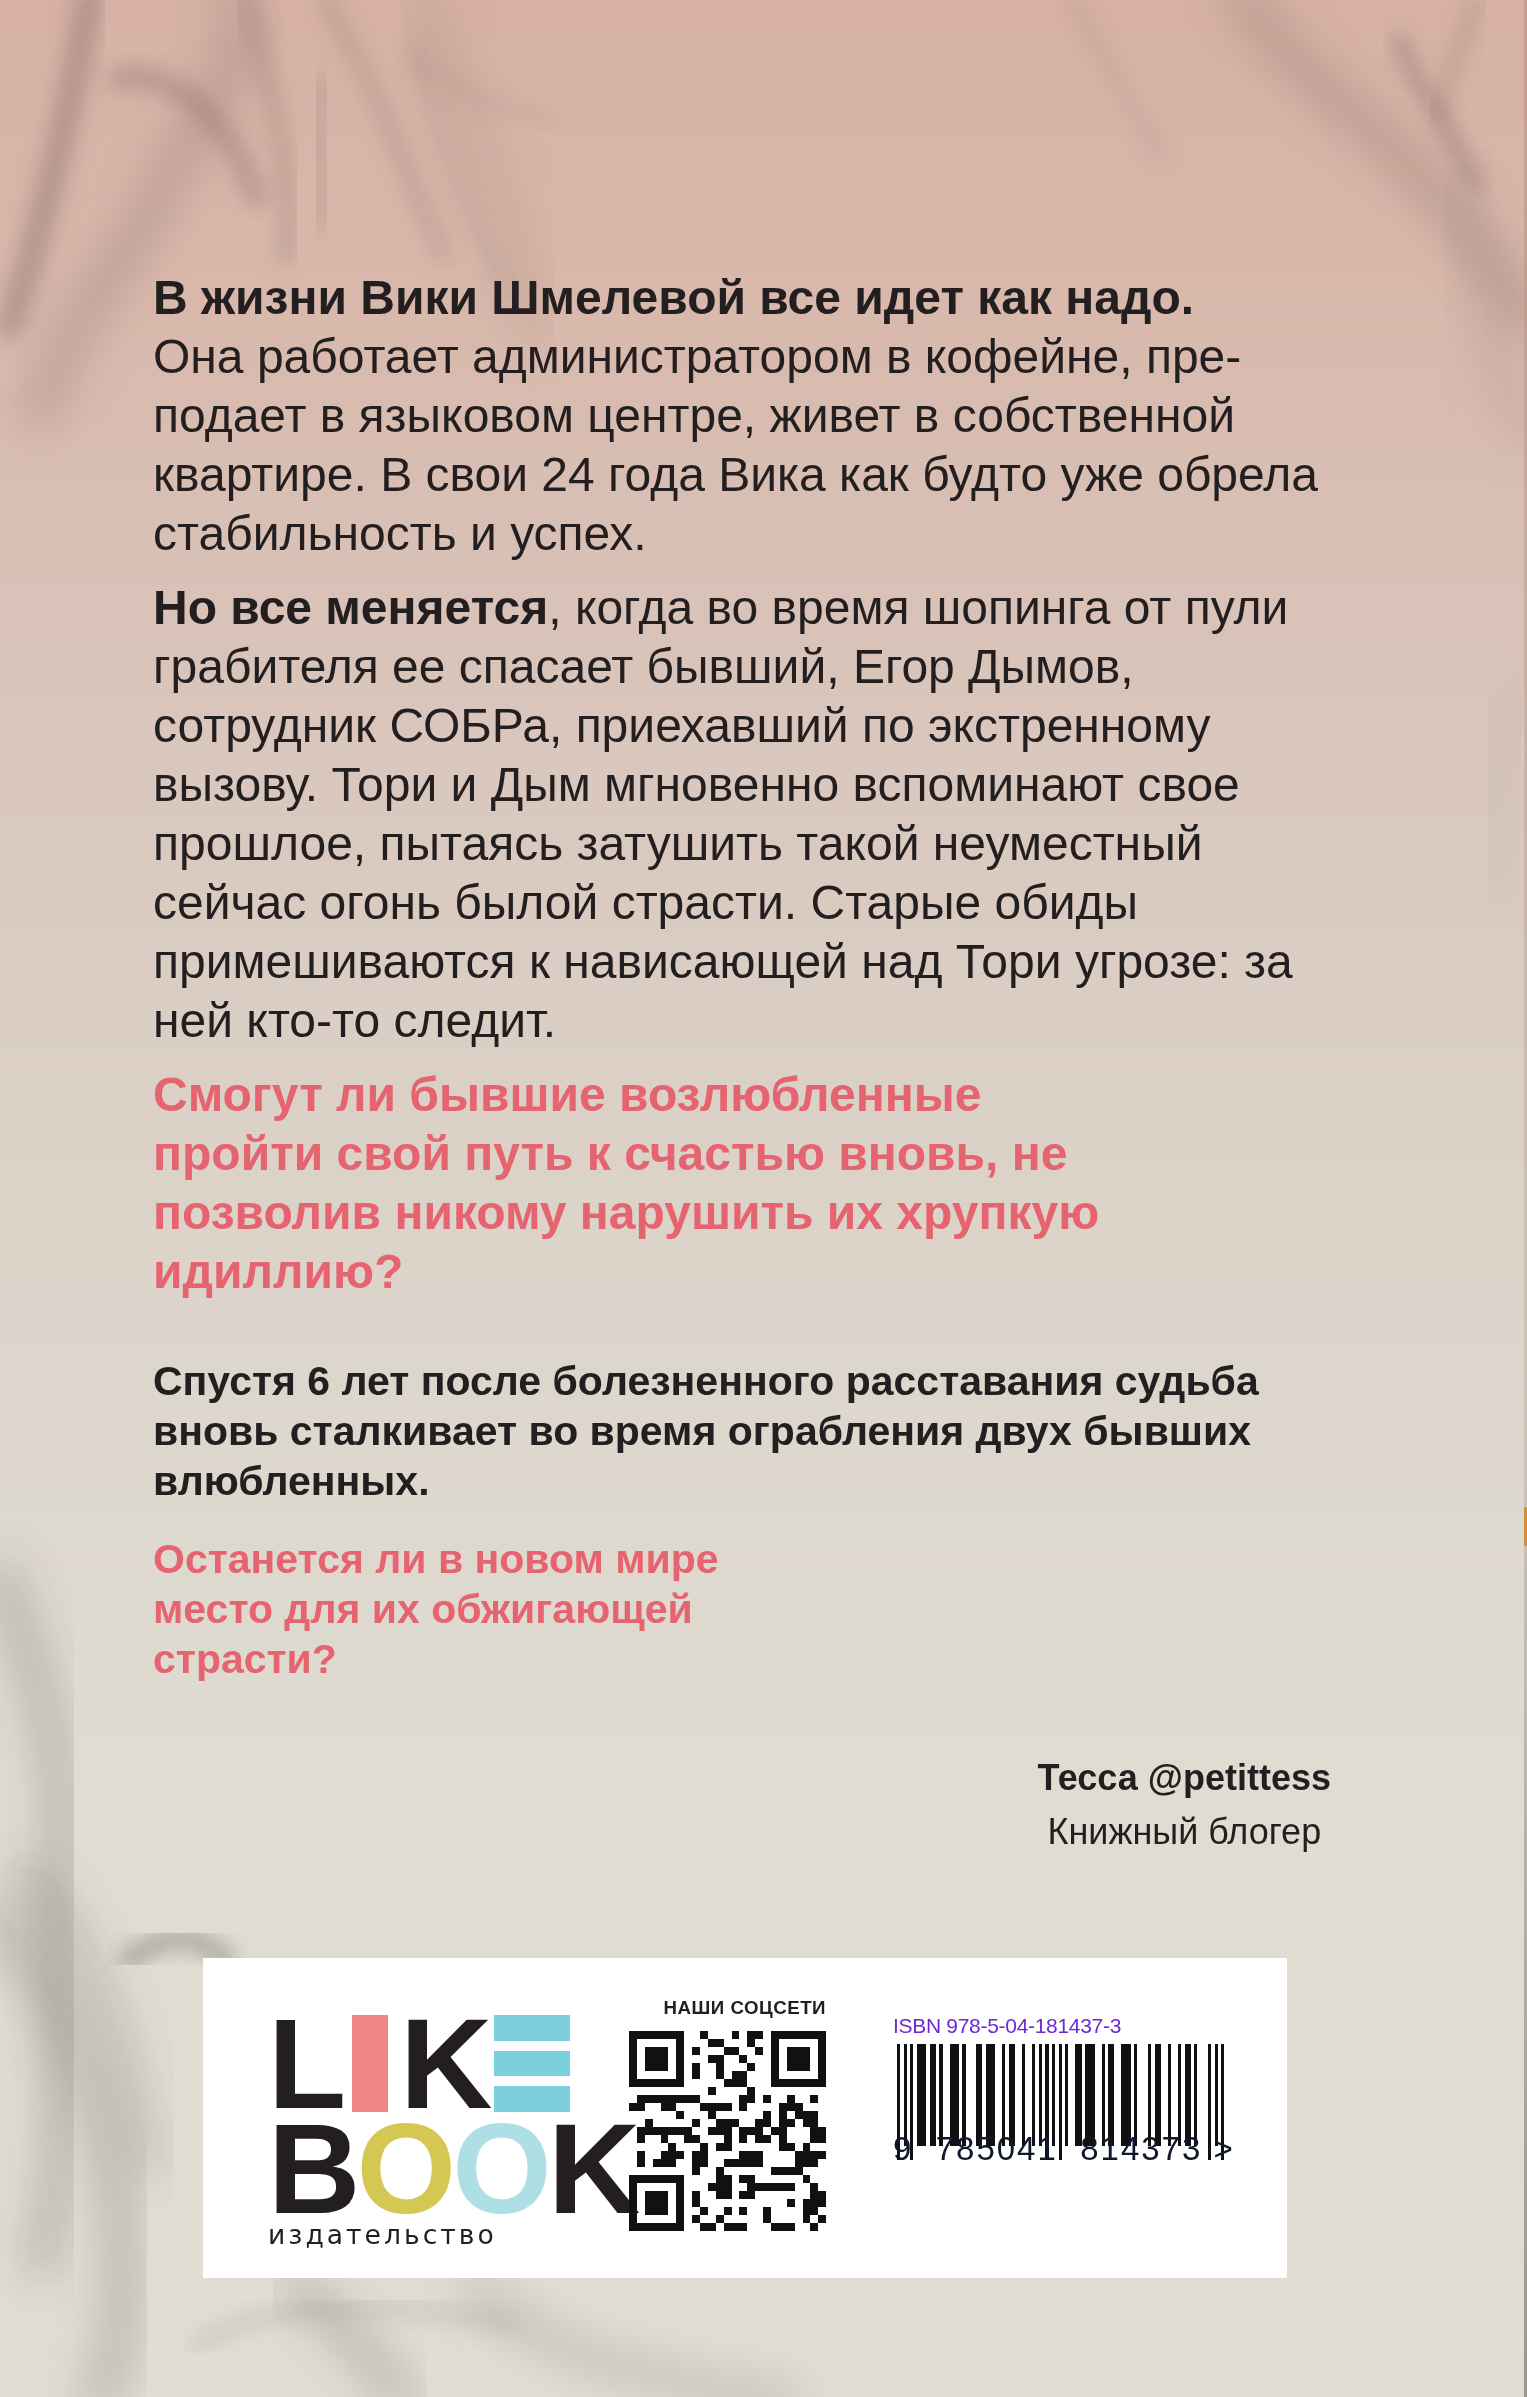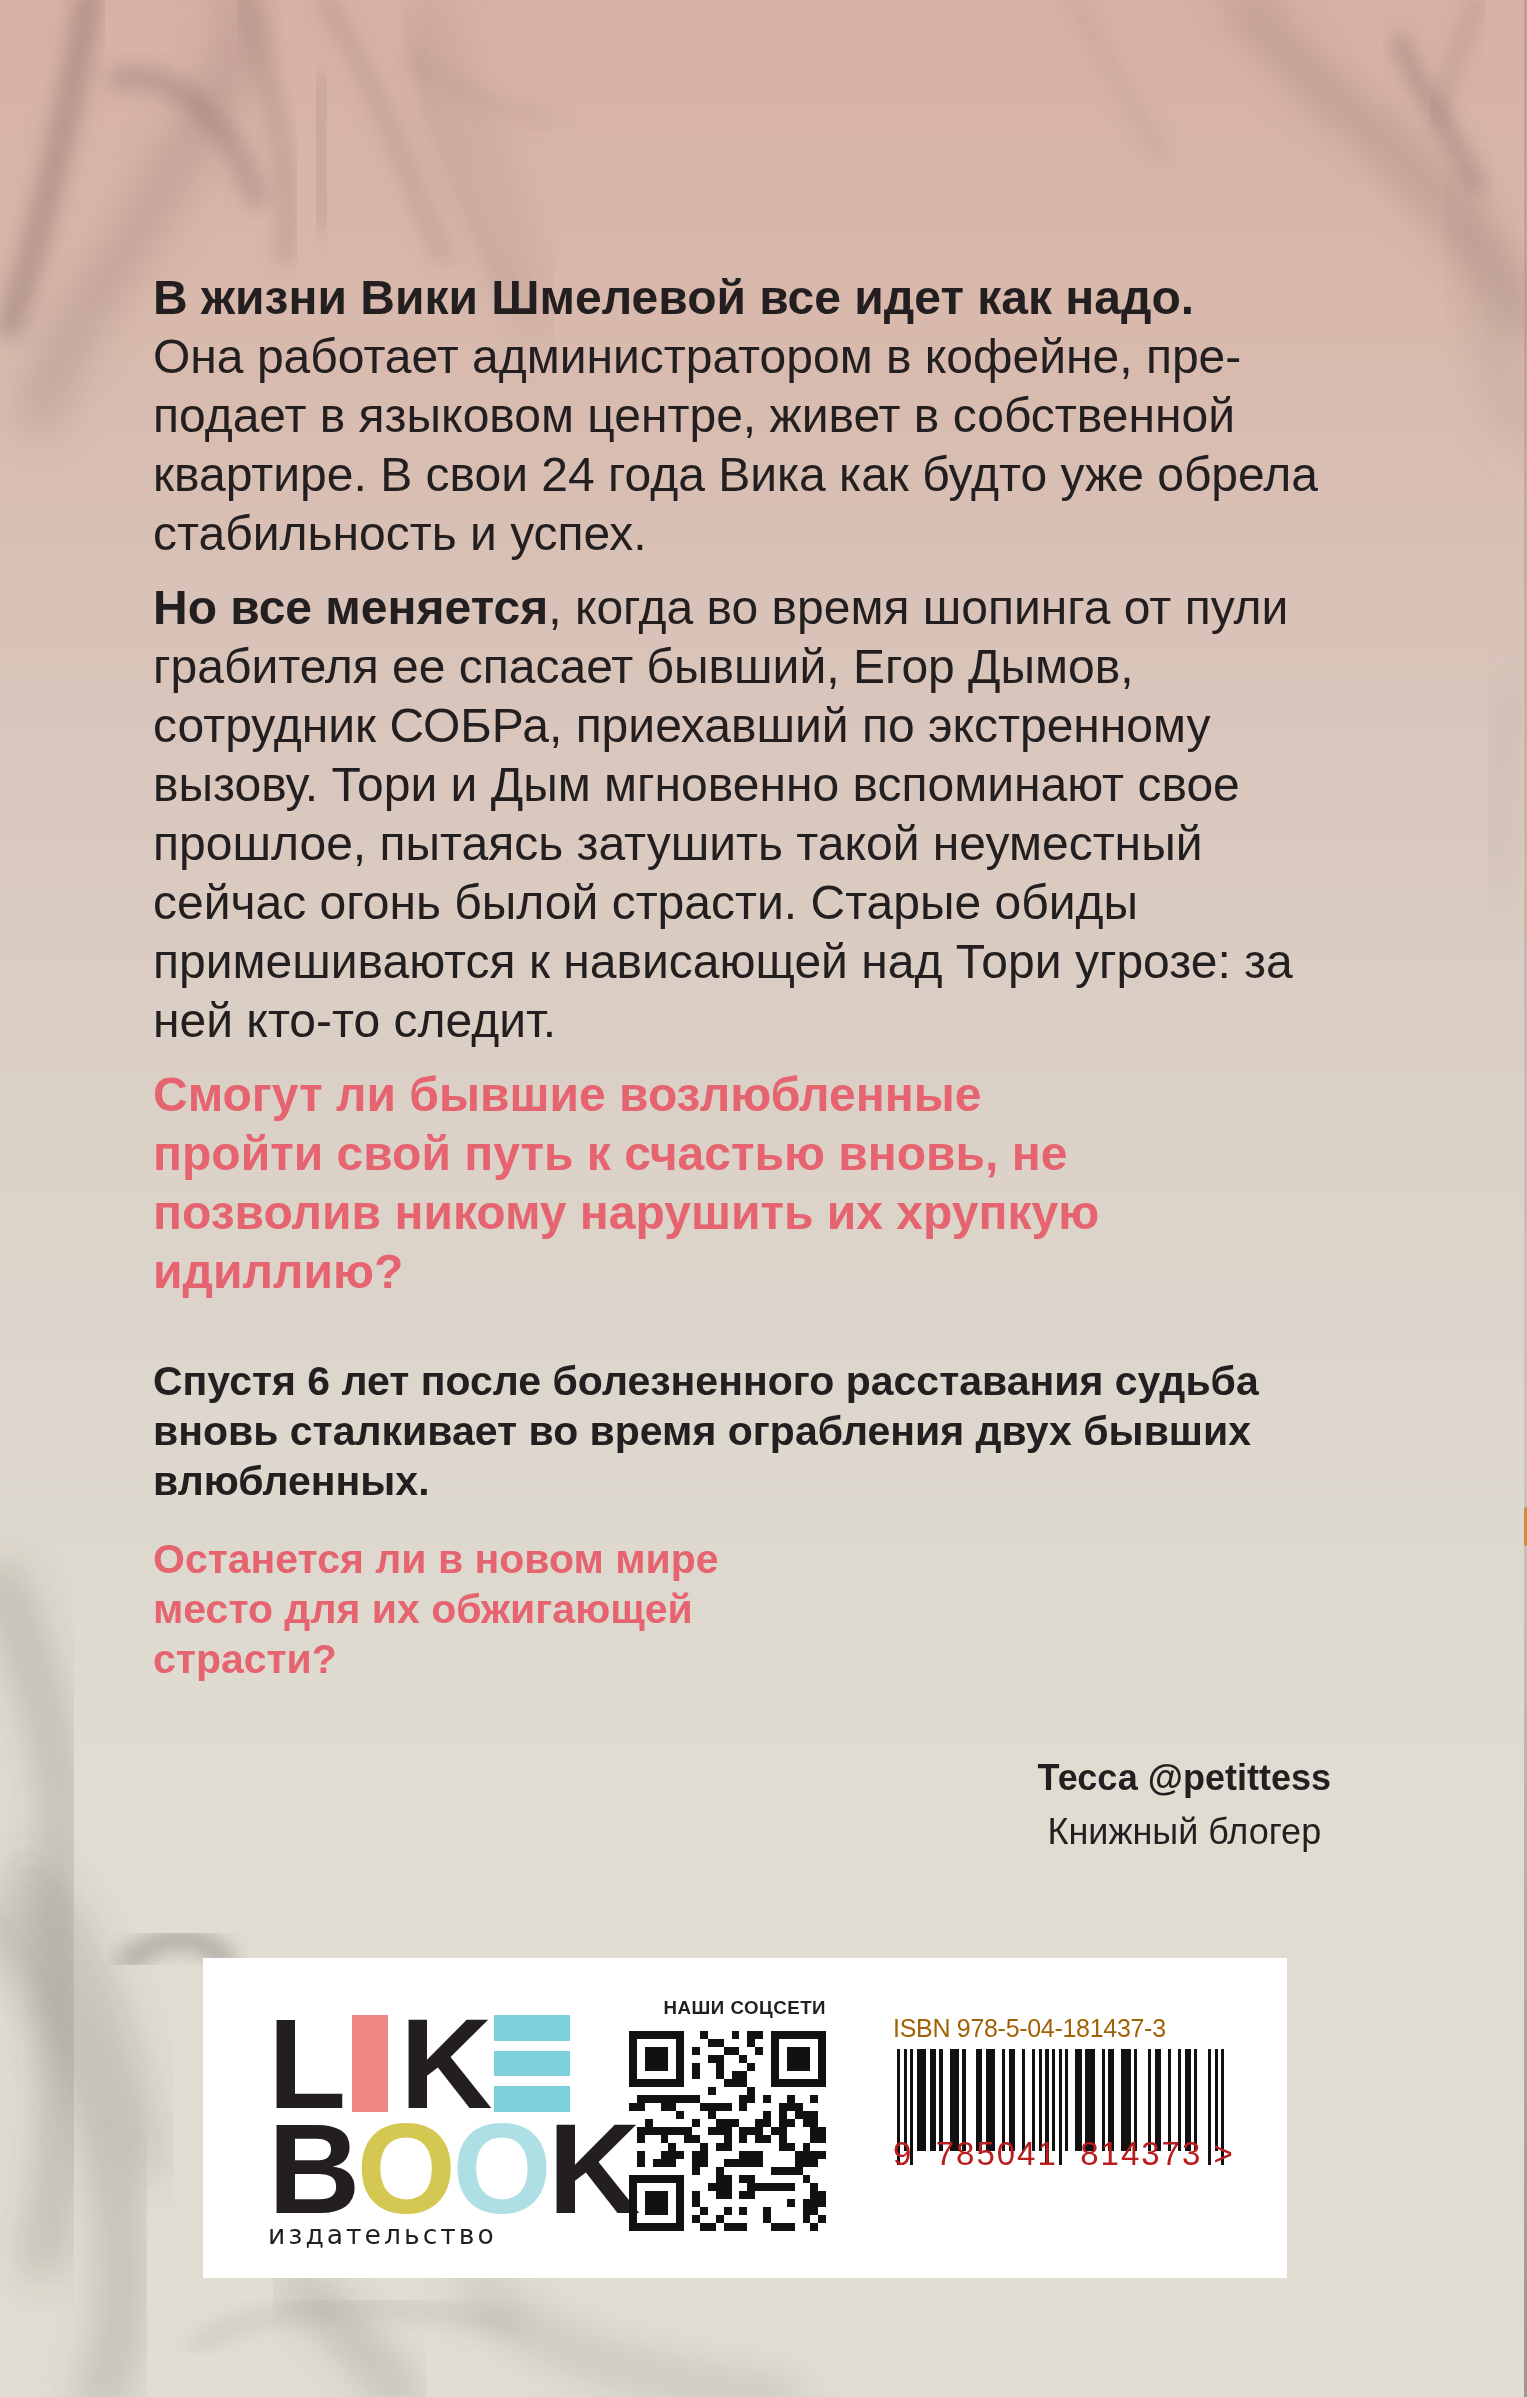--- a/index.html
+++ b/index.html
@@ -34,25 +34,25 @@
   .logo-o2 { color: #addfe4; }
   .logo-sub { font-family: "DejaVu Sans", sans-serif; font-size: 26.6px; letter-spacing: 3px; color: #231f20; margin-top: 2px; }
 
   .social { position: absolute; left: 426px; top: 39px; width: 197px; text-align: right; }
   .social-title { font-size: 18.7px; font-weight: bold; color: #231f20; letter-spacing: 0.5px; }
   .qr { margin: 11.8px auto 0; width: 197px; height: 202px; display: grid; grid-template-columns: repeat(25, 7.9px); grid-template-rows: repeat(25, 8px); }
   .qr i { display: block; }
   .qr i.on { background: #111; }
 
   .barcode-wrap { position: absolute; left: 690px; top: 56px; width: 335px; }
-  .isbn-text { font-size: 25px; color: #a16207; margin-left: 0px; letter-spacing: -0.3px; }
+  .isbn-text { font-size: 21px; color: #6d28d9; margin-left: 0px; letter-spacing: -0.3px; }
   .bars { display: flex; height: 102px; margin-top: 5.9px; margin-left: 3.9px; align-items: flex-start; }
   .bars span { display: block; height: 100%; background: #111; }
   .bars span.g { height: 114%; }
-  .ean-digits { font-size: 33px; color: #b91c1c; margin-top: -15.8px; letter-spacing: 2px; white-space: pre; }
+  .ean-digits { font-size: 33px; color: #0f172a; margin-top: -15.8px; letter-spacing: 2px; white-space: pre; }
 </style>
 </head>
 <body>
 
 <svg class="smoke" width="1528" height="2398" viewBox="0 0 1551 2434">
   <defs>
     <filter id="blur1" x="-20%" y="-20%" width="140%" height="140%">
         <feGaussianBlur stdDeviation="10"></feGaussianBlur>
       </filter>
     <filter id="blur2" x="-20%" y="-20%" width="140%" height="140%">

